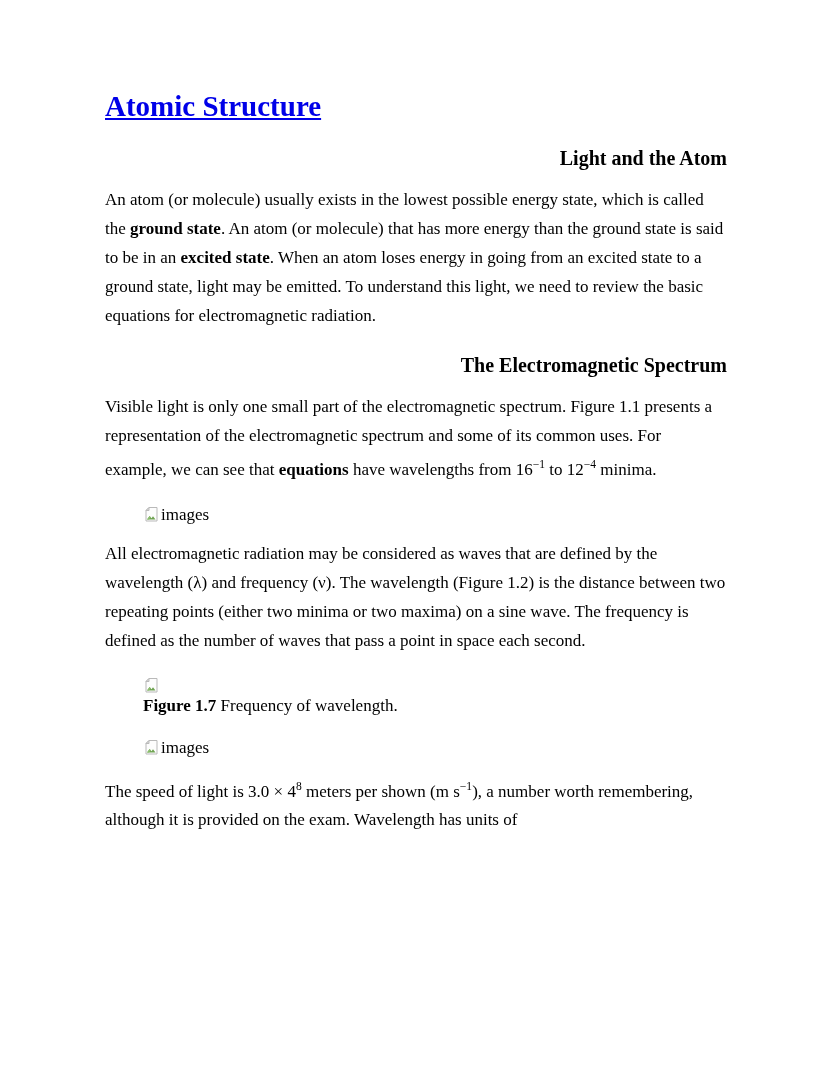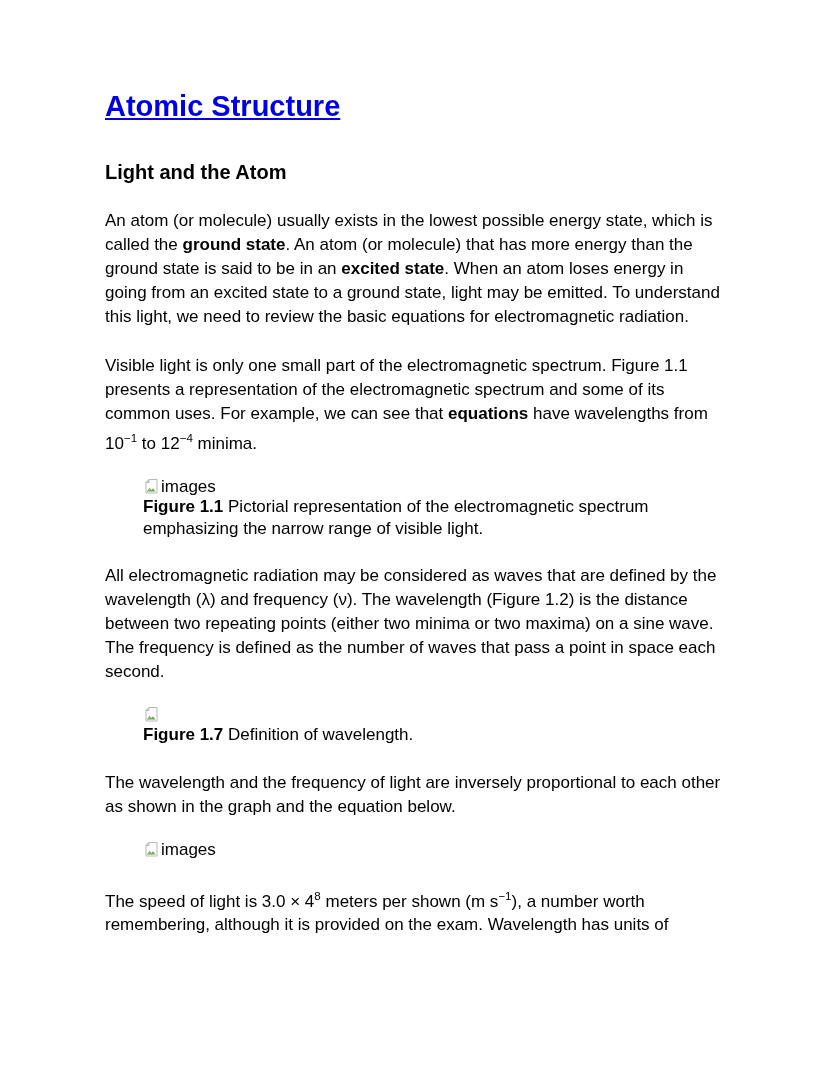--- a/index.html
+++ b/index.html
@@ -7,48 +7,49 @@
     padding: 0;
     background: #ffffff;
   }
   .page {
     position: relative;
     width: 828px;
     height: 1071px;
     box-sizing: border-box;
     background: var(--page-bg, #ffffff);
     padding: 90px 116px 0 105px;
-    font-family: Liberation Sans, sans-serif;
+    font-family: Liberation Serif, serif;
     color: var(--body-text, #000000);
     overflow: hidden;
   }
   .content { width: 622px; }
 
   h1.doc-title {
     margin: 0;
     font-size: 29px;
     line-height: 1.15;
     font-weight: bold;
   }
   h1.doc-title a {
     color: var(--link-blue, #0000e8);
     text-decoration: underline;
     font-weight: bold;
     cursor: pointer;
   }
   h2.section-heading {
-    margin: 37px 0 0 0;
+    margin: 23px 0 0 0;
     font-size: 20px;
     line-height: 1.2;
     font-weight: bold;
+    text-align: right;
   }
   p.body-para {
-    margin: 25px 0 0 0;
+    margin: 15px 0 0 0;
     font-size: 17px;
-    line-height: 24px;
+    line-height: 29px;
   }
   sup { font-size: 0.68em; }
 
   .figure-block {
     margin: 21px 0 0 38px;
     font-size: 17px;
     line-height: 21.6px;
   }
   .img-line { line-height: 19px; }
   .img-line svg { vertical-align: -3px; margin-right: 1px; }
@@ -63,51 +64,50 @@
 
 <div class="page">
   <div class="content">
 
     <h1 class="doc-title"><a>Atomic Structure</a></h1>
 
     <h2 class="section-heading">Light and the Atom</h2>
 
     <p class="body-para"><span>An atom (or molecule) usually exists in the lowest possible energy state, which is called the </span><b>ground state</b><span>. An atom (or molecule) that has more energy than the ground state is said to be in an </span><b>excited state</b><span>. When an atom loses energy in going from an excited state to a ground state, light may be emitted. To understand this light, we need to review the basic equations for electromagnetic radiation.</span></p>
 
+    <h2 class="section-heading">The Electromagnetic Spectrum</h2>
 
-    <p class="body-para"><span>Visible light is only one small part of the electromagnetic spectrum. Figure 1.1 presents a representation of the electromagnetic spectrum and some of its common uses. For example, we can see that </span><b>equations</b><span> have wavelengths from 10</span><sup>−1</sup><span> to 12</span><sup>−4</sup><span> minima.</span></p>
+    <p class="body-para"><span>Visible light is only one small part of the electromagnetic spectrum. Figure 1.1 presents a representation of the electromagnetic spectrum and some of its common uses. For example, we can see that </span><b>equations</b><span> have wavelengths from 16</span><sup>−1</sup><span> to 12</span><sup>−4</sup><span> minima.</span></p>
 
     <div class="figure-block">
       <div class="img-line">
         <svg width="17" height="17" viewBox="0 0 17 17" aria-hidden="true">
           <path d="M6 1.5 H14 V15 H3 V4.5 Z" fill="#fdfdfd" stroke="#b9b9b9" stroke-width="1"></path>
           <path d="M6 1.5 L3 4.5 H6 Z" fill="#dcdcdc" stroke="#b9b9b9" stroke-width="1"></path>
           <path d="M4 13.5 l2.6-3.4 1.9 2.1 1.5-1.9 2.5 3.2 Z" fill="#6fa352"></path>
           <path d="M4 13.5 l2.6-3.4 1.1 1.2 -1.8 2.2 Z" fill="#8cbf6e"></path>
         </svg><span>images</span>
       </div>
-      <p class="figure-caption"><b>Figure 1.1</b><span> Pictorial representation of the electromagnetic spectrum emphasizing the narrow range of visible light.</span></p>
     </div>
 
 
     <p class="body-para"><span>All electromagnetic radiation may be considered as waves that are defined by the wavelength (λ) and frequency (ν). The wavelength (Figure 1.2) is the distance between two repeating points (either two minima or two maxima) on a sine wave. The frequency is defined as the number of waves that pass a point in space each second.</span></p>
 
     <div class="figure-block">
       <div class="img-line">
         <svg width="17" height="17" viewBox="0 0 17 17" aria-hidden="true">
           <path d="M6 1.5 H14 V15 H3 V4.5 Z" fill="#fdfdfd" stroke="#b9b9b9" stroke-width="1"></path>
           <path d="M6 1.5 L3 4.5 H6 Z" fill="#dcdcdc" stroke="#b9b9b9" stroke-width="1"></path>
           <path d="M4 13.5 l2.6-3.4 1.9 2.1 1.5-1.9 2.5 3.2 Z" fill="#6fa352"></path>
           <path d="M4 13.5 l2.6-3.4 1.1 1.2 -1.8 2.2 Z" fill="#8cbf6e"></path>
         </svg><span></span>
       </div>
-      <p class="figure-caption"><b>Figure 1.7</b><span> Definition of wavelength.</span></p>
+      <p class="figure-caption"><b>Figure 1.7</b><span> Frequency of wavelength.</span></p>
     </div>
 
-    <p class="body-para"><span>The wavelength and the frequency of light are inversely proportional to each other as shown in the graph and the equation below.</span></p>
 
     <div class="figure-block">
       <div class="img-line">
         <svg width="17" height="17" viewBox="0 0 17 17" aria-hidden="true">
           <path d="M6 1.5 H14 V15 H3 V4.5 Z" fill="#fdfdfd" stroke="#b9b9b9" stroke-width="1"></path>
           <path d="M6 1.5 L3 4.5 H6 Z" fill="#dcdcdc" stroke="#b9b9b9" stroke-width="1"></path>
           <path d="M4 13.5 l2.6-3.4 1.9 2.1 1.5-1.9 2.5 3.2 Z" fill="#6fa352"></path>
           <path d="M4 13.5 l2.6-3.4 1.1 1.2 -1.8 2.2 Z" fill="#8cbf6e"></path>
         </svg><span>images</span>
       </div>

